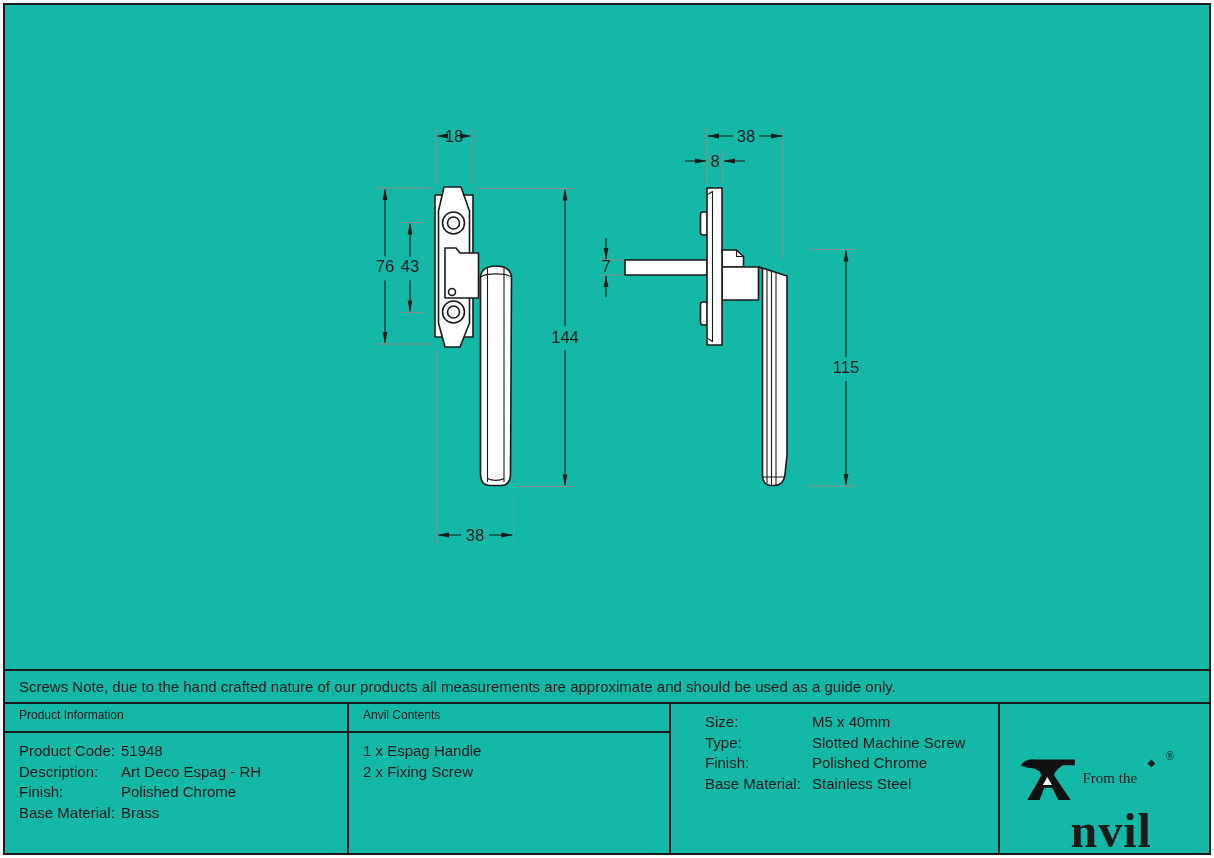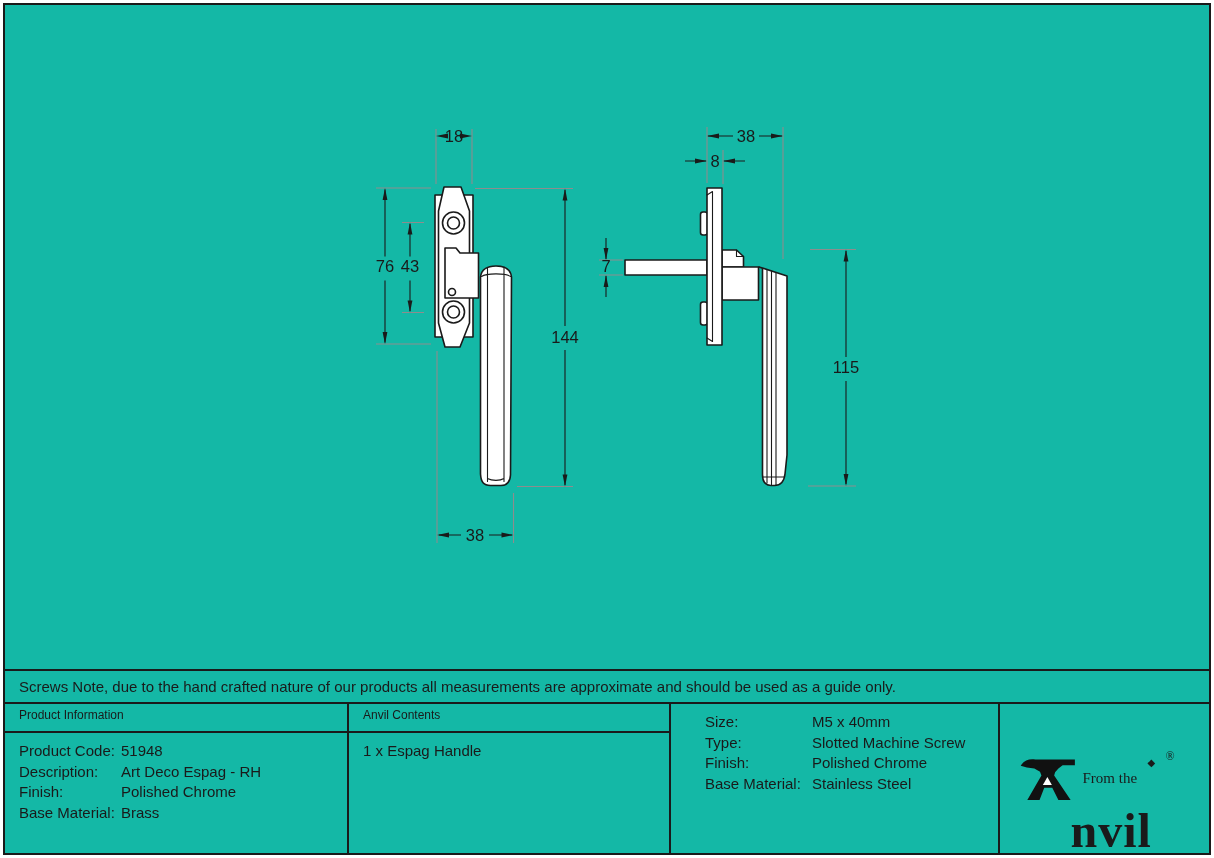--- a/index.html
+++ b/index.html
@@ -202,20 +202,23 @@
         </div>
       </div>
     </div>
 
     <div class="col col-pack">
       <div class="col-header">Anvil Contents</div>
       <div class="col-body">
         <div class="kv-row">
             <span>1 x Espag Handle</span>
           </div>
+        <div class="kv-row">
+            <span>2 x Fixing Screw</span>
+          </div>
       </div>
     </div>
 
     <div class="col col-fixing">
       <div class="col-body">
         <div class="kv-row">
           <span class="kv-label">Size:</span>
           <span class="kv-value">M5 x 40mm</span>
         </div>
         <div class="kv-row">

